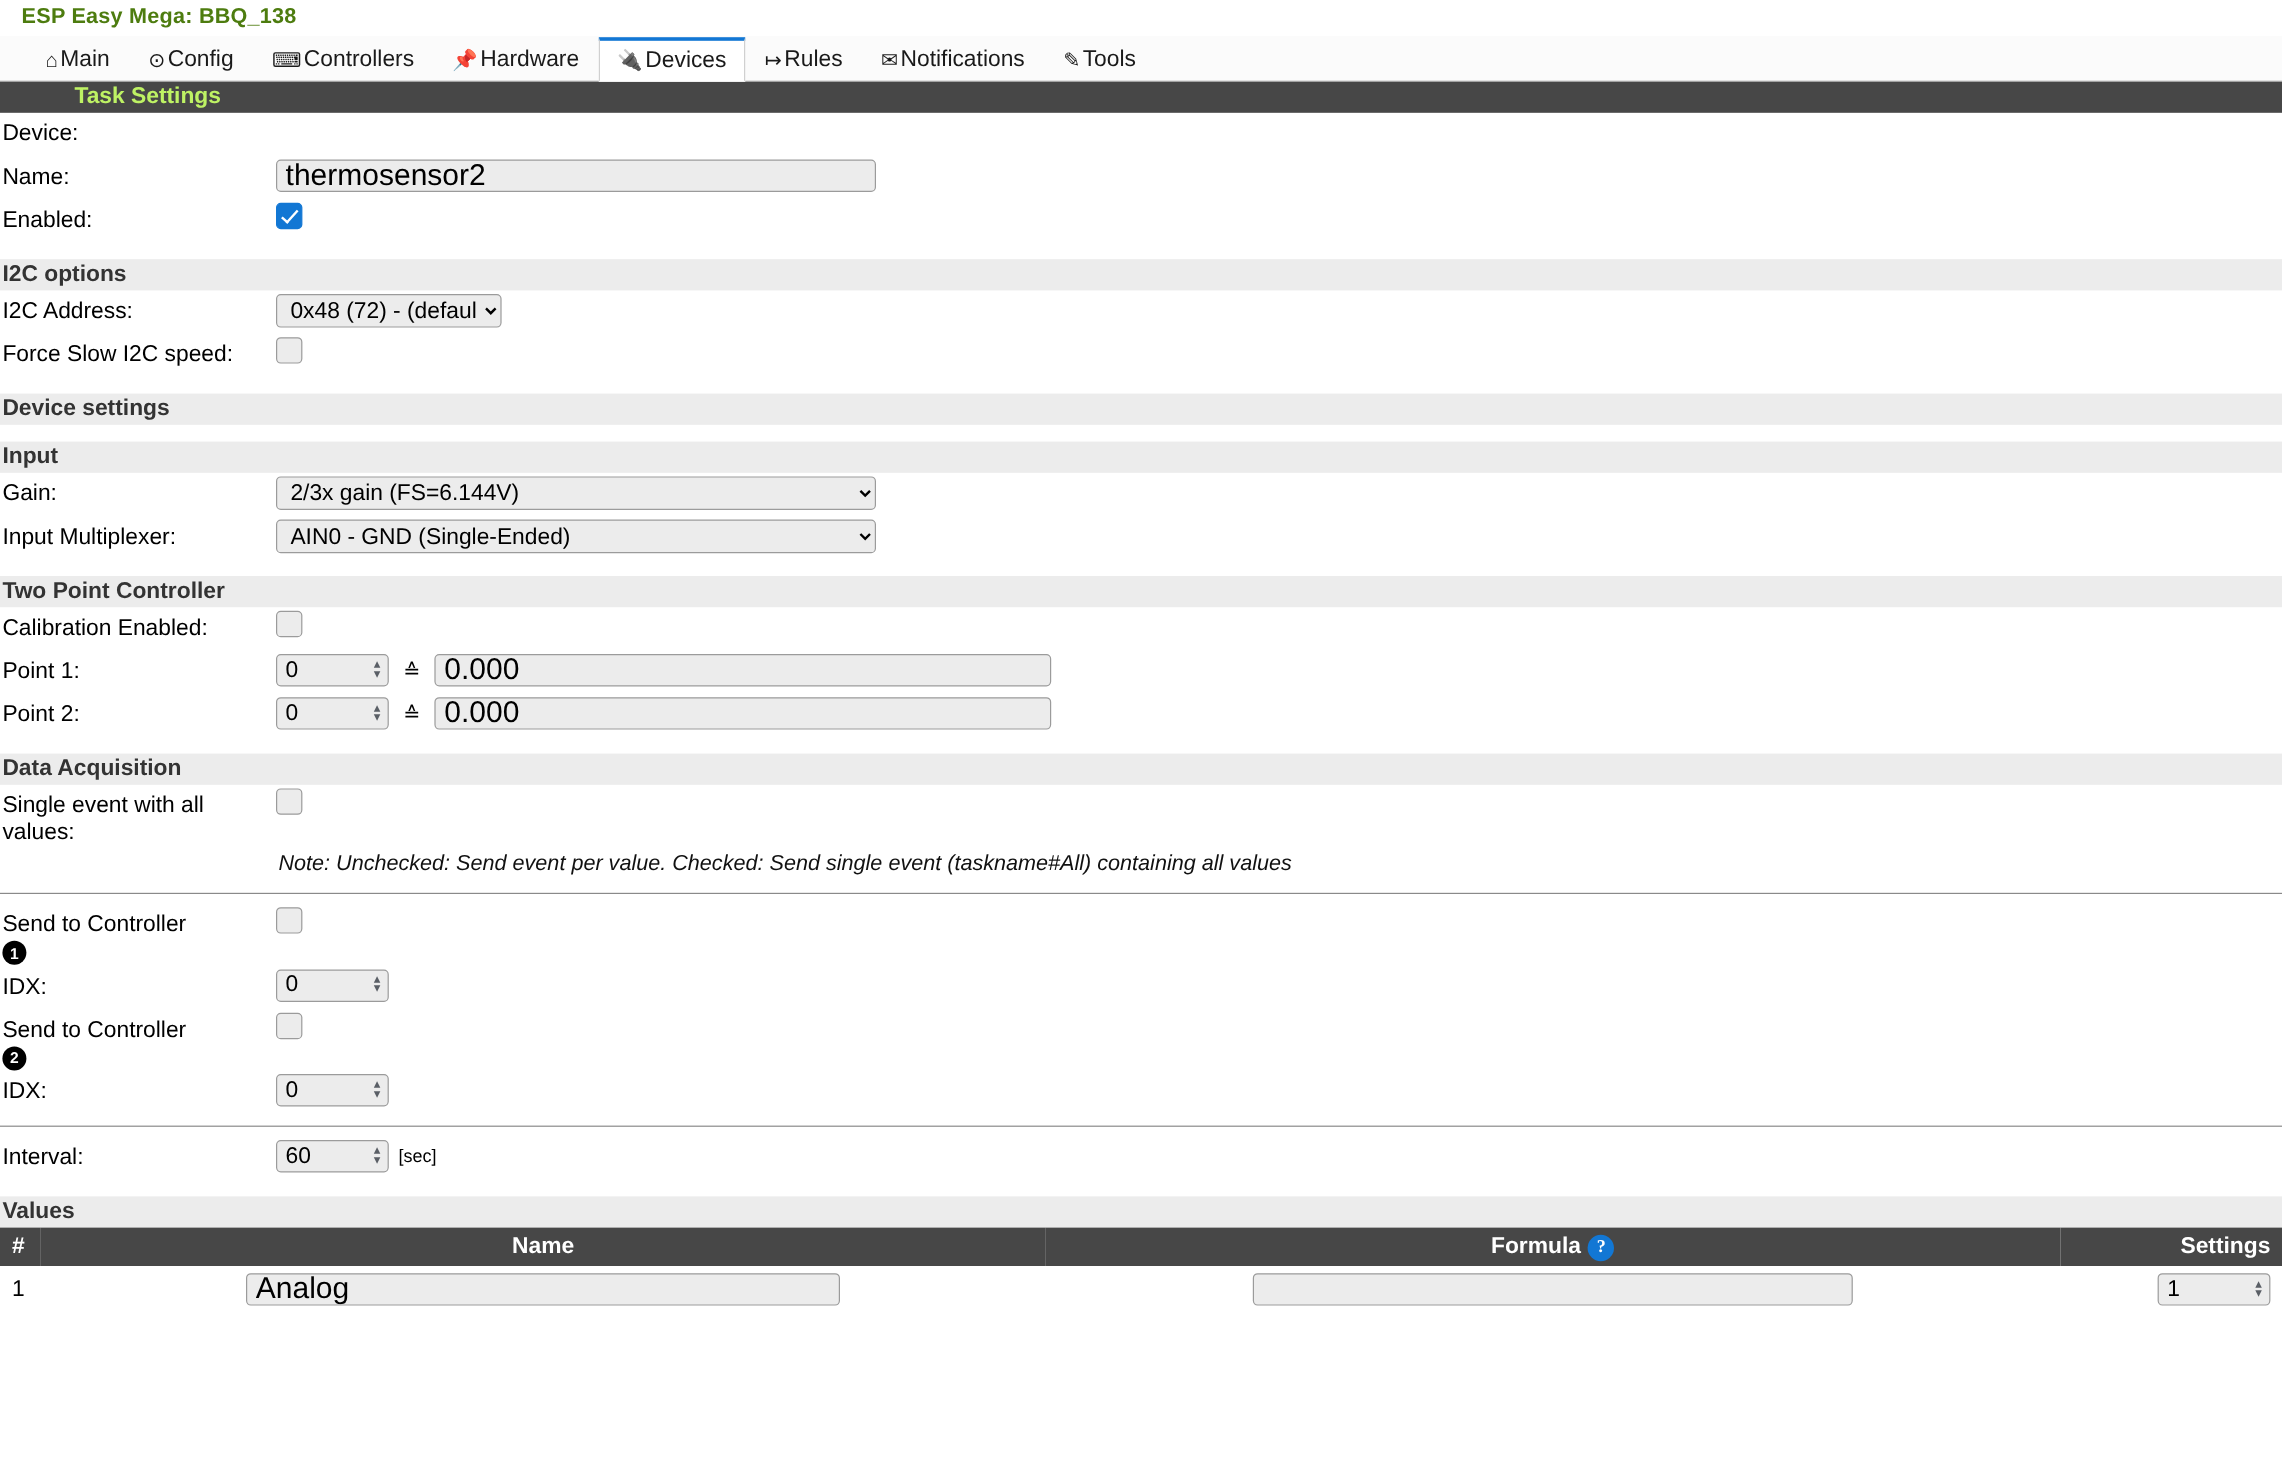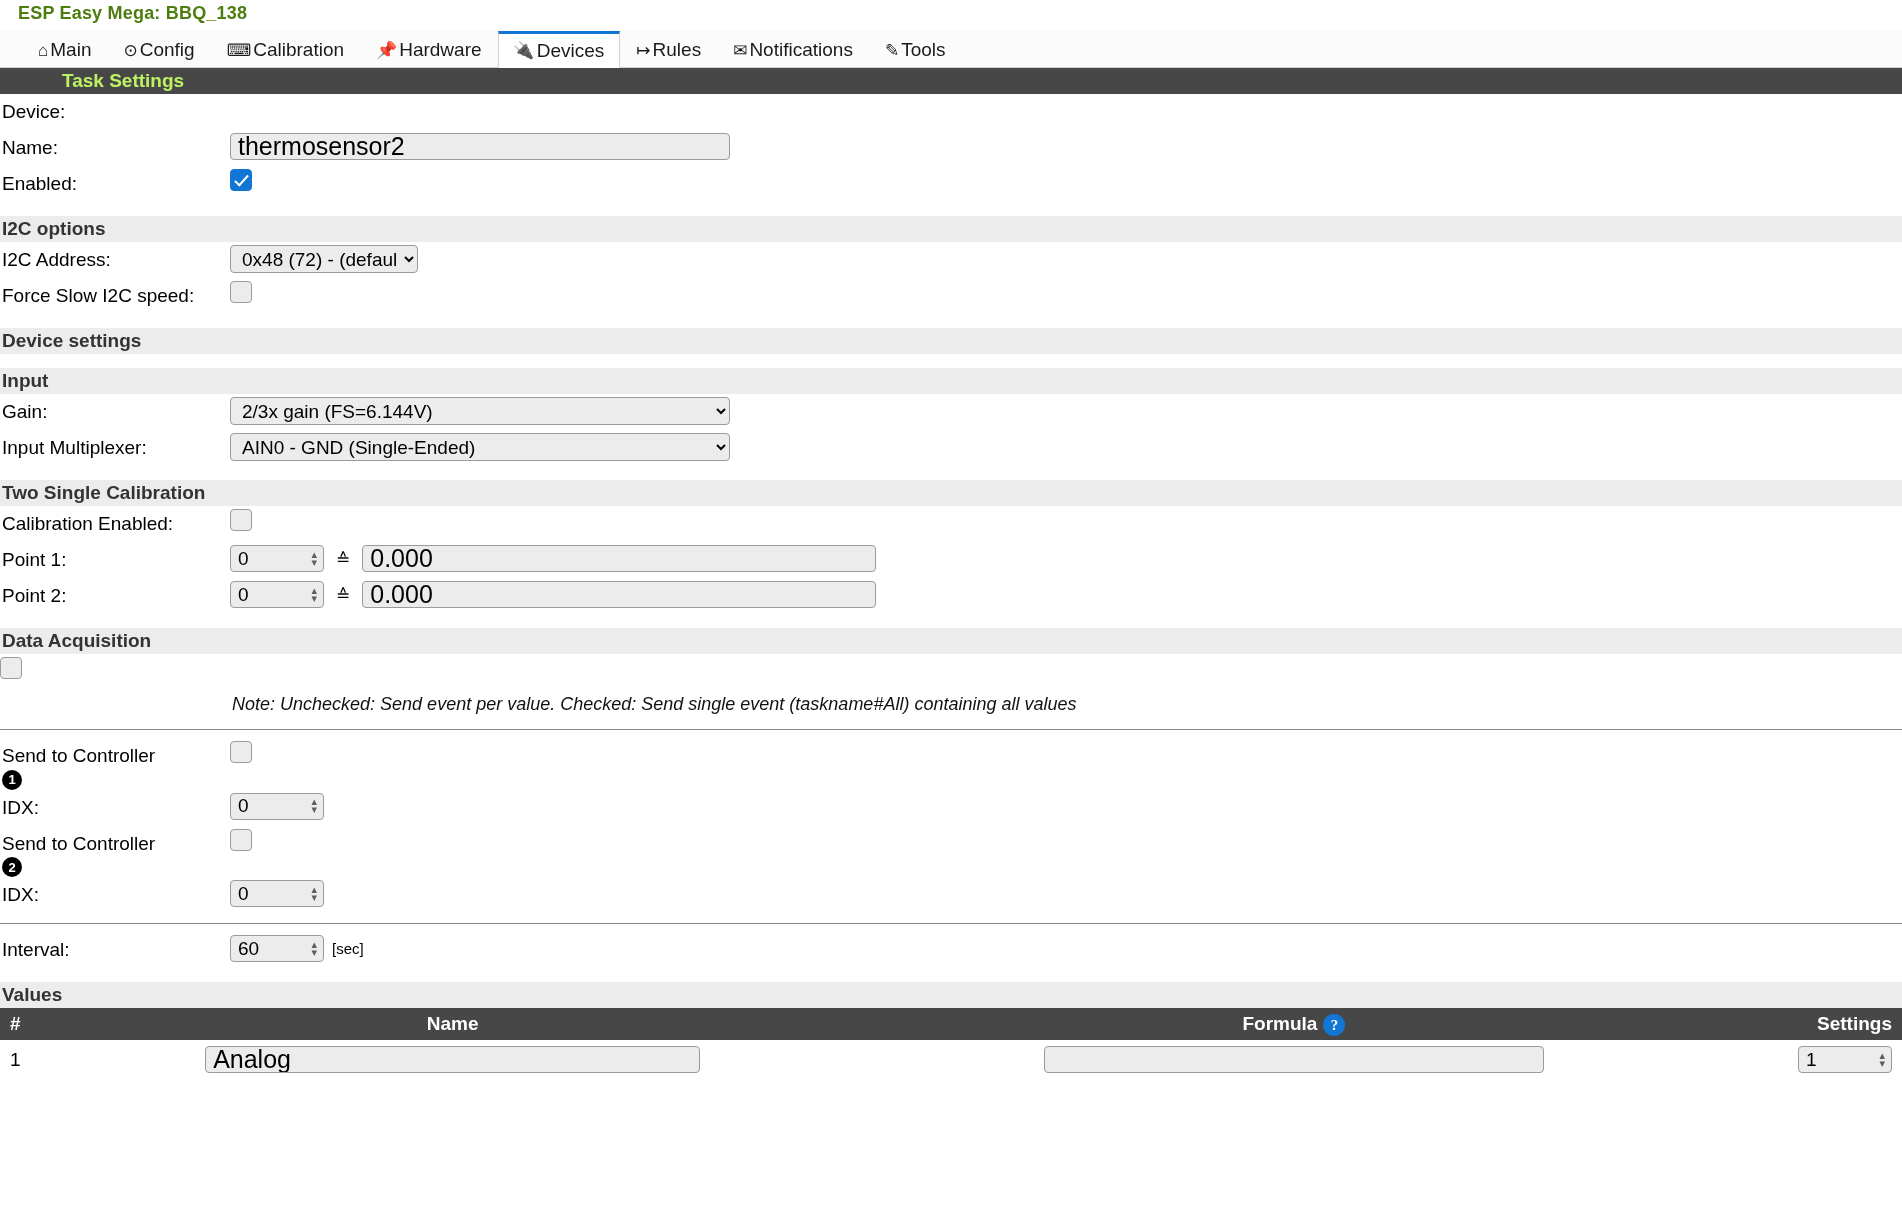--- a/index.html
+++ b/index.html
@@ -307,21 +307,21 @@
   <div class="tab">
     <span class="ticon">⌂</span>
       <span>Main</span>
   </div>
   <div class="tab">
     <span class="ticon">⊙</span>
       <span>Config</span>
   </div>
   <div class="tab">
     <span class="ticon">⌨</span>
-      <span>Calibration</span>
+      <span>Controllers</span>
   </div>
   <div class="tab">
     <span class="ticon">📌</span>
       <span>Hardware</span>
   </div>
   <div class="tab active">
     <span class="ticon">🔌</span>
       <span>Devices</span>
   </div>
   <div class="tab">
@@ -393,21 +393,21 @@
 
 <div class="row">
   <div class="lbl">Input Multiplexer:</div>
   <div class="fld">
     <select class="sel sel-wide"><option value="AIN0 - GND (Single-Ended)">AIN0 - GND (Single-Ended)</option><option value="AIN1 - GND (Single-Ended)">AIN1 - GND (Single-Ended)</option><option value="AIN2 - GND (Single-Ended)">AIN2 - GND (Single-Ended)</option><option value="AIN3 - GND (Single-Ended)">AIN3 - GND (Single-Ended)</option><option value="AIN0 - AIN1 (Differential)">AIN0 - AIN1 (Differential)</option><option value="AIN0 - AIN3 (Differential)">AIN0 - AIN3 (Differential)</option><option value="AIN1 - AIN3 (Differential)">AIN1 - AIN3 (Differential)</option><option value="AIN2 - AIN3 (Differential)">AIN2 - AIN3 (Differential)</option></select>
   </div>
 </div>
 
 <div class="spacer-10"></div>
 
-<div class="bar-grey">Two Single Calibration</div>
+<div class="bar-grey">Two Point Controller</div>
 
 <div class="row">
   <div class="lbl">Calibration Enabled:</div>
   <div class="fld">
     <input class="chk" type="checkbox" style="">
   </div>
 </div>
 
 <div class="row">
   <div class="lbl">Point 1:</div>
@@ -437,20 +437,21 @@
     <span class="eq-sym">≙</span>
     <input class="txt txt-cal" type="text" value="0.000" style="">
   </div>
 </div>
 
 <div class="spacer-10"></div>
 
 <div class="bar-grey">Data Acquisition</div>
 
 <div class="row">
+  <div class="lbl">Single event with all values:</div>
   <div class="fld">
     <input class="chk" type="checkbox" style="">
   </div>
 </div>
 
 <div class="note">Note: Unchecked: Send event per value. Checked: Send single event (taskname#All) containing all values</div>
 
 <hr class="rule">
 
 <div class="row">

